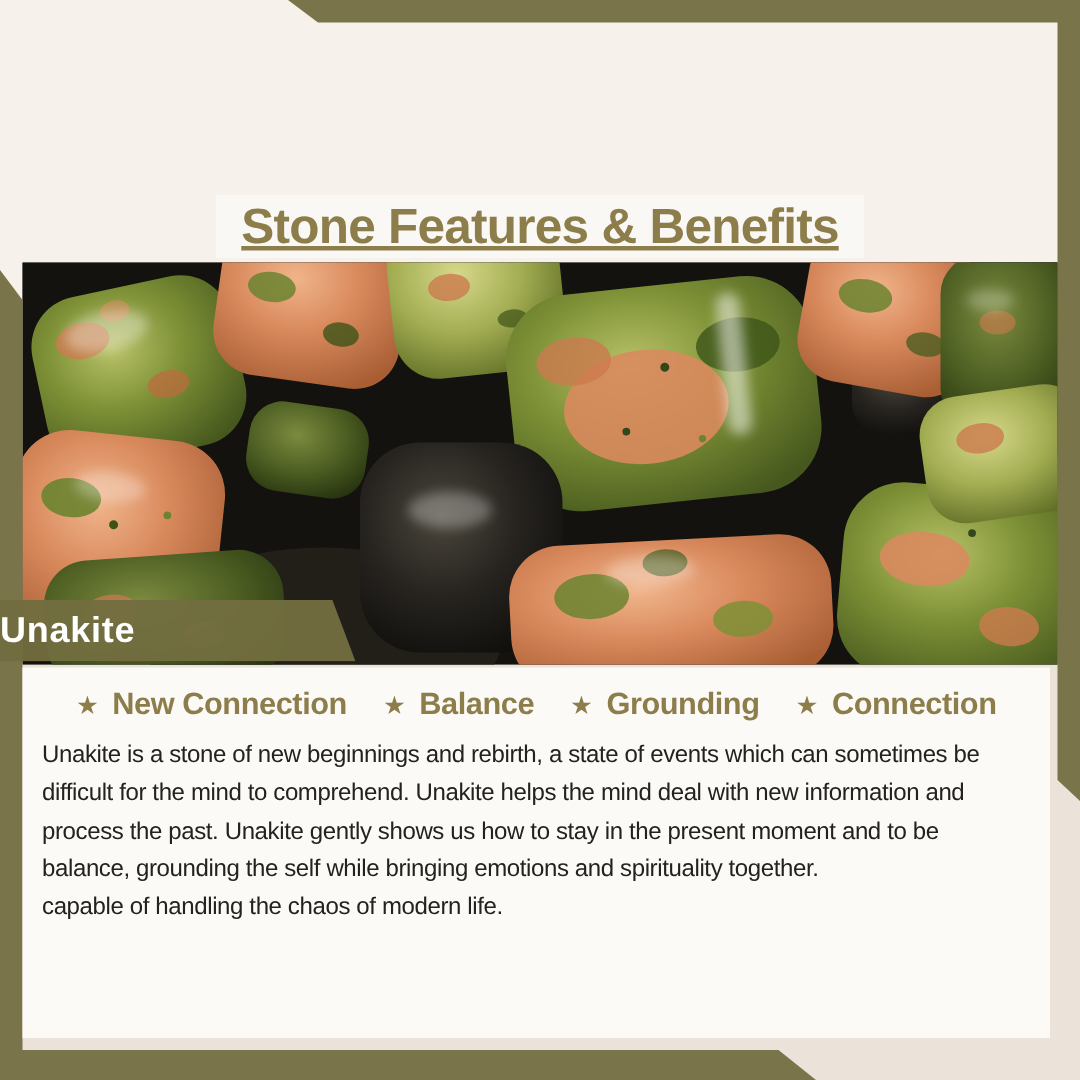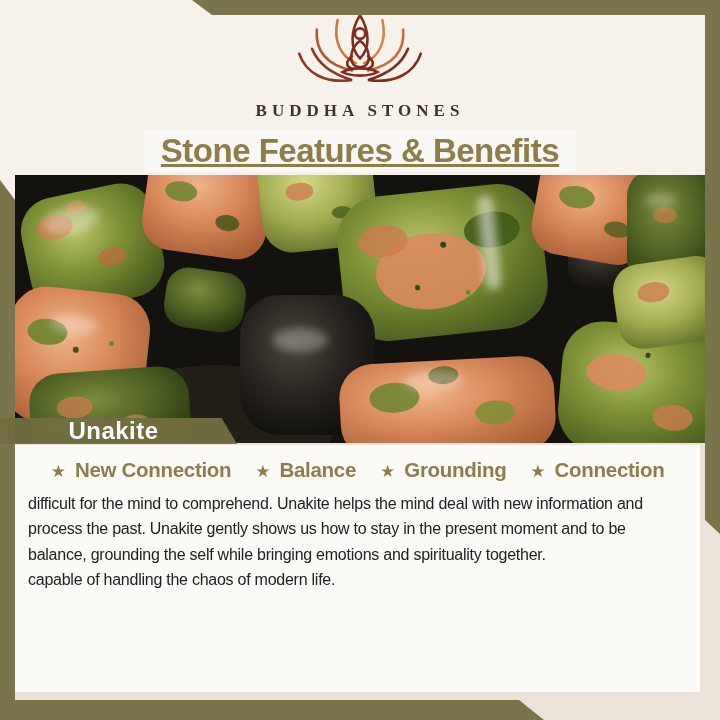--- a/index.html
+++ b/index.html
@@ -22,24 +22,24 @@
   .brand-name{
     margin-top:1px;font-family:"Liberation Serif",serif;font-size:17px;color:#3d332a;
     letter-spacing:5px;font-weight:bold;white-space:nowrap;
   }
   
   .photo{position:absolute;left:15px;top:175px;width:690px;height:268px;background:#14120e;}
   
   .ribbons{position:absolute;left:0;top:0;width:720px;height:720px;pointer-events:none;}
   
   .stone-label{
-    position:absolute;left:0;top:418px;width:237px;height:26px;
+    position:absolute;left:0;top:400px;width:237px;height:41px;
     background:rgba(113,109,64,0.96);
     clip-path:polygon(0 0,93.5% 0,100% 100%,0 100%);
-    display:flex;align-items:center;justify-content:center;
+    display:flex;align-items:center;
   }
   .stone-label span{color:#ffffff;font-size:24px;font-weight:bold;letter-spacing:0.5px;padding-right:10px;}
   
   .card{
     position:absolute;left:15px;top:445px;width:685px;height:247px;background:#fcfaf6;
   }
   .features-row{
     display:flex;justify-content:center;align-items:baseline;gap:24px;
     margin-top:13px;white-space:nowrap;
   }
@@ -51,44 +51,20 @@
     font-size:16px;color:#232220;letter-spacing:-0.25px;line-height:25.3px;white-space:nowrap;
   }
 </style>
 </head>
 <body>
 
 <div class="frame">
 
   <div class="bottom-bg"></div>
 
-  <div class="logo-wrap">
-    <svg width="180" height="88" viewBox="0 0 180 110">
-      <g fill="none" stroke-linecap="round" stroke-width="3.2">
-
-        <path d="M14,52 C22,76 46,90 80,85 C56,78 38,66 30,46" stroke="#8a3a22"></path>
-        <path d="M166,52 C158,76 134,90 100,85 C124,78 142,66 150,46" stroke="#7c2c1d"></path>
-
-        <path d="M36,22 C34,48 48,66 80,73" stroke="#b05a2e"></path>
-        <path d="M144,22 C146,48 132,66 100,73" stroke="#c4703c"></path>
-
-        <path d="M62,10 C56,36 66,56 85,64" stroke="#c77a40"></path>
-        <path d="M118,10 C124,36 114,56 95,64" stroke="#d08748"></path>
-
-        <path d="M90,4 C78,24 77,45 90,58 C103,45 102,24 90,4 Z" stroke="#7c2c1d"></path>
-
-        <circle cx="90" cy="27" r="6.5" stroke="#7c2c1d"></circle>
-        <path d="M90,36 C82,42 79,50 79,57 C79,65 84,69 90,69 C96,69 101,65 101,57 C101,50 98,42 90,36 Z" stroke="#7c2c1d"></path>
-        <path d="M80,55 C72,62 72,68 80,71" stroke="#7c2c1d"></path>
-        <path d="M100,55 C108,62 108,68 100,71" stroke="#7c2c1d"></path>
-        <path d="M68,75 C78,69 102,69 112,75 C101,81 79,81 68,75 Z" stroke="#7c2c1d"></path>
-      </g>
-    </svg>
-    <div class="brand-name">BUDDHA STONES</div>
-  </div>
 
   <div class="title-band">
     <span>Stone Features &amp; Benefits</span>
   </div>
 
   <svg class="photo" viewBox="0 0 690 268" preserveAspectRatio="none">
     <defs>
       <radialGradient id="gGreen" cx="40%" cy="35%" r="75%">
         <stop offset="0%" stop-color="#b8c167"></stop>
           <stop offset="45%" stop-color="#7e9136"></stop>
@@ -237,20 +213,21 @@
         <span class="star">★</span>
         <span class="flabel">Grounding</span>
       </div>
       <div class="feature-item">
         <span class="star">★</span>
         <span class="flabel">Connection</span>
       </div>
     </div>
 
     <div class="body-text">
+      <div class="body-line">Unakite is a stone of new beginnings and rebirth, a state of events which can sometimes be</div>
       <div class="body-line">difficult for the mind to comprehend. Unakite helps the mind deal with new information and</div>
       <div class="body-line">process the past. Unakite gently shows us how to stay in the present moment and to be</div>
       <div class="body-line">balance, grounding the self while bringing emotions and spirituality together.</div>
       <div class="body-line">capable of handling the chaos of modern life.</div>
     </div>
   </div>
 
 </div>
 
 </body></html>

